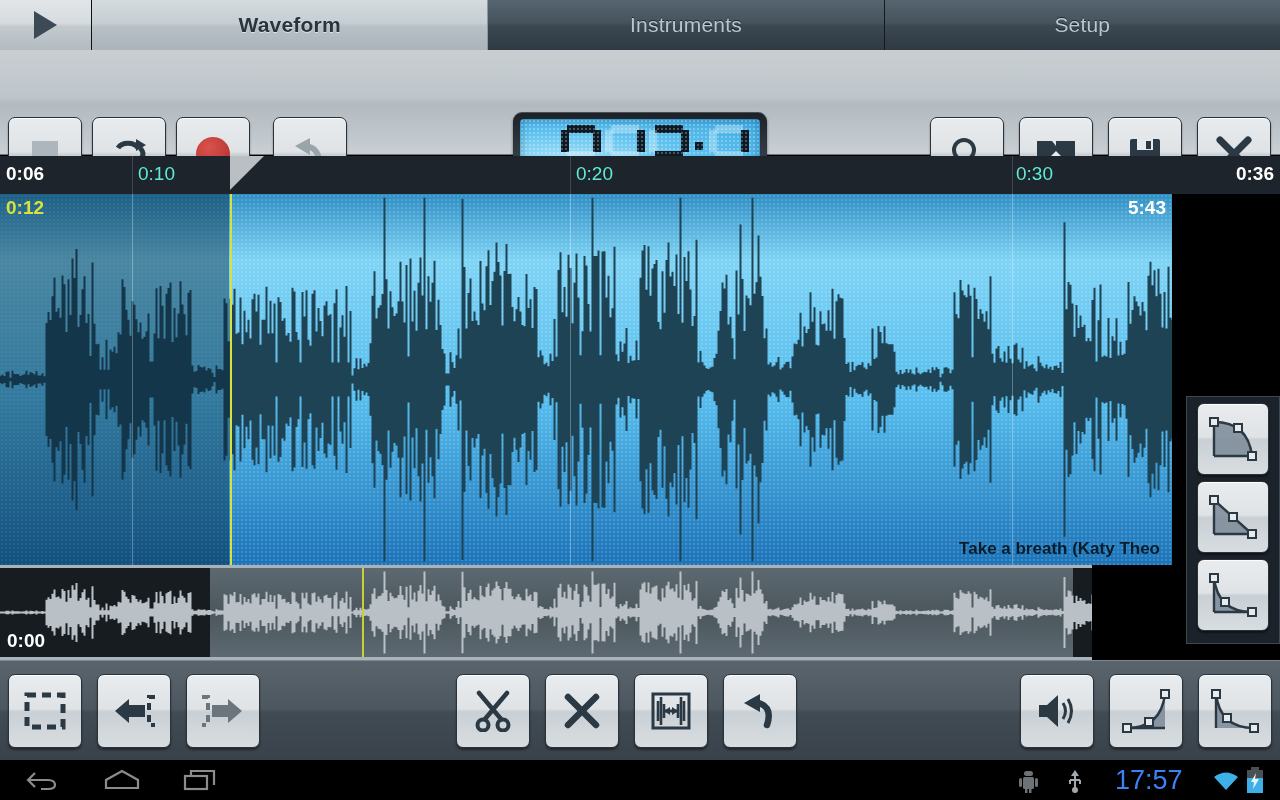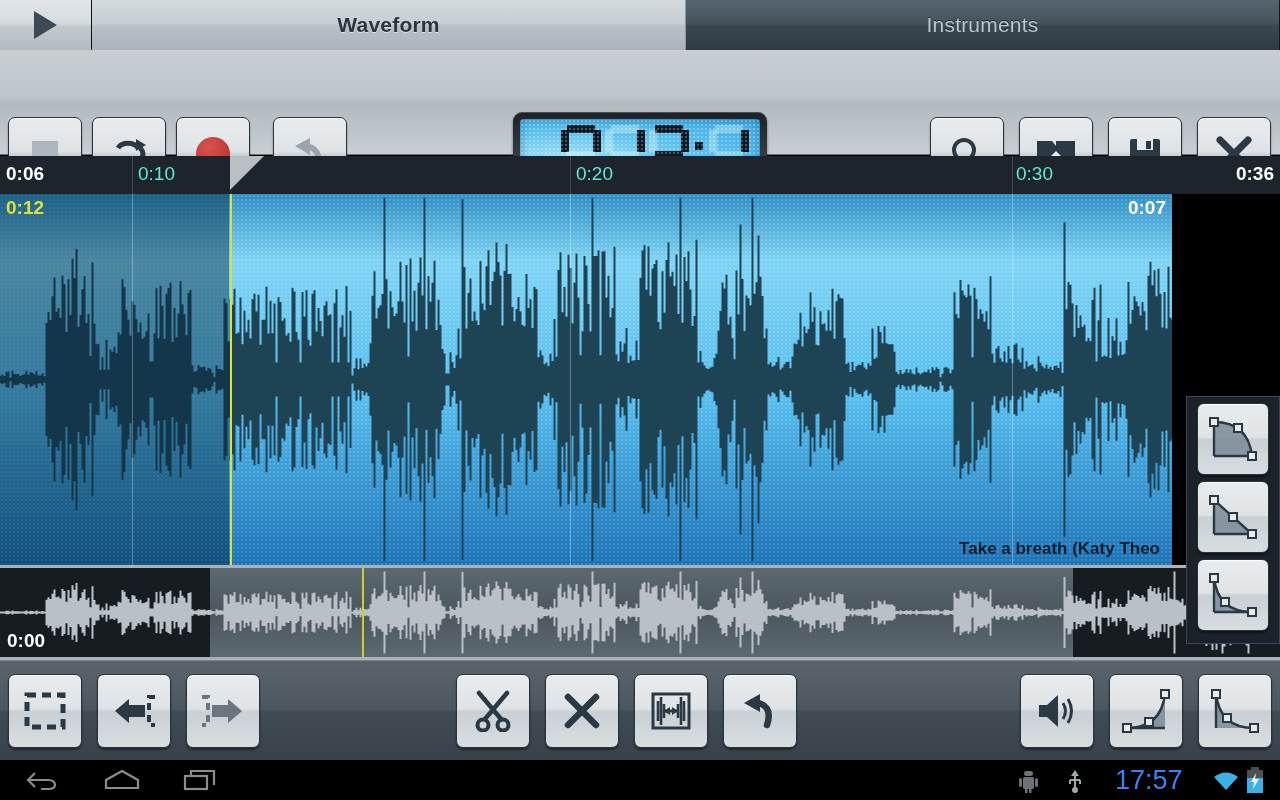--- a/index.html
+++ b/index.html
@@ -142,21 +142,21 @@
   
   .fadepanel {
     position: absolute; right: 0; top: 396px; width: 94px; height: 248px;
     background: #1b222a; border: 1px solid #3c4852; z-index: 20;
     padding: 6px 0; display: flex; flex-direction: column; align-items: center; gap: 6px;
   }
   .fp-btn { position: relative; width: 72px; height: 72px; }
 
   
   .minimap {
-    position: absolute; left: 0; top: 565px; width: 1280px; height: 95px;
+    position: absolute; left: 0; top: 565px; width: 1092px; height: 95px;
     background: #171c21; border-top: 3px solid #aab3ba; border-bottom: 3px solid #aab3ba;
     overflow: hidden;
   }
   .mm-view {
     position: absolute; top: 0; height: 89px;
     background: linear-gradient(to bottom, #5d6970, #4b565d 50%, #5d6970);
   }
   .mm-playline { position: absolute; top: 0; width: 2px; height: 89px; background: #c9cf3c; z-index: 5; }
   .mm-lbl { position: absolute; left: 7px; bottom: 5px; font-size: 19px; font-weight: bold; color: #ffffff; z-index: 6; }
 
@@ -187,20 +187,23 @@
 
   <div class="tabbar">
     <div class="tab play-tab">
       <span class="play-tri"></span>
     </div>
     <div class="tab active">
       <span>Waveform</span>
     </div>
     <div class="tab">
       <span>Instruments</span>
+    </div>
+    <div class="tab" style="border-right:none;">
+      <span>Setup</span>
     </div>
   </div>
 
   <div class="transport">
 
     <div class="btn tb-btn" style="left:8px;">
       <span class="ico-square"></span>
     </div>
 
     <div class="btn tb-btn" style="left:92px;">
@@ -315,21 +318,21 @@
   <div class="wave">
     <svg id="mainwave" width="1280" height="371" viewBox="0 0 1280 371" style="position:absolute;left:0;top:0;z-index:2;">
         <path d="M0.5 181.74079308009533V189.25920691990467M2.5 180.87235921985666V190.12764078014334M4.5 182.00076681535185V188.99923318464815M6.5 177.7312134032558V193.2687865967442M8.5 177.51701137043665V193.48298862956335M10.5 183.86389V187.13611M12.5 176.82387267497836V194.17612732502164M14.5 180.03323184476008V190.96676815523992M16.5 179.97962105826758V191.02037894173242M18.5 180.3662176761346V190.6337823238654M20.5 181.97886946367348V189.02113053632652M22.5 180.91221544186737V190.08778455813263M24.5 180.2210922734118V190.7789077265882M26.5 176.6885675564865V194.3114324435135M28.5 180.7732763842895V190.2267236157105M30.5 178.0115000527796V192.9884999472204M32.5 178.9631674250509V192.0368325749491M34.5 180.6202442508V190.3797557492M36.5 176.9851552559506V194.0148447440494M38.5 181.4452721231622V189.5547278768378M40.5 181.56029914117752V189.43970085882248M42.5 179.3695363722514V191.6304636277486M44.5 182.2966992347561V188.7033007652439M46.5 128.89377978359644V242.10622021640356M48.5 118.07167269589782V252.9283273041022M50.5 126.00238644150565V244.99761355849435M52.5 102.35239259656345V268.64760740343655M54.5 83.49784073611035V287.50215926388967M56.5 117.76268723878391V253.2373127612161M58.5 113.99003164096133V257.0099683590387M60.5 123.86105322100323V247.13894677899677M62.5 81.42676584582648V289.5732341541735M64.5 90.35745352609528V280.6425464739047M66.5 137.975515102882V233.024484897118M68.5 85.13531652771164V285.86468347228833M70.5 120.91356579946664V250.08643420053335M72.5 64.41843128569148V306.5815687143085M74.5 84.02624138239773V286.97375861760224M76.5 55.0098747555345V315.9901252444655M78.5 133.01287825885032V237.98712174114968M80.5 121.09487653693586V249.90512346306414M82.5 95.30696579879859V275.6930342012014M84.5 82.37413678638404V288.62586321361596M86.5 128.9914710640196V242.0085289359804M88.5 120.11276291882074V250.88723708117925M90.5 161.940016V209.059984M92.5 68.38948072336387V302.6105192766361M94.5 129.7070879363643V241.2929120636357M96.5 150.32046063253847V220.67953936746153M98.5 149.70684723290302V221.29315276709698M100.5 175.68334V195.31666M102.5 163.29533195072784V207.70466804927216M104.5 175.68334V195.31666M106.5 145.84060564176716V225.15939435823284M108.5 175.68334V195.31666M110.5 155.52451662234466V215.47548337765534M112.5 157.81407809304173V213.18592190695827M114.5 152.70744472485933V218.29255527514067M116.5 159.26692394192406V211.73307605807594M118.5 138.1566617317451V232.8433382682549M120.5 140.55849733109304V230.44150266890696M122.5 85.22805504222518V285.77194495777485M124.5 93.04091100144747V277.95908899855255M126.5 115.83645189364638V255.16354810635363M128.5 125.81020169391857V245.18979830608143M130.5 141.66635695098194V229.33364304901806M132.5 107.25670433377222V263.74329566622777M134.5 110.66200344766226V260.33799655233776M136.5 125.34734037318498V245.65265962681502M138.5 138.2458597141254V232.7541402858746M140.5 128.43003738520594V242.56996261479406M142.5 144.65606729732417V226.34393270267583M144.5 142.75972188541186V228.24027811458814M146.5 137.25580344546705V233.74419655453295M148.5 119.45929989192686V251.54070010807314M150.5 167.50279V203.49721M152.5 167.50279V203.49721M154.5 139.606119932149V231.393880067851M156.5 94.33836172815552V276.6616382718445M158.5 144.22679582078354V226.77320417921646M160.5 92.10633347199614V278.89366652800385M162.5 111.7930919740954V259.20690802590457M164.5 144.67092491586436V226.32907508413564M166.5 99.79741533437468V271.2025846656253M168.5 93.9849797474555V277.0150202525445M170.5 88.58217234599806V282.41782765400194M172.5 148.07715565163812V222.92284434836188M174.5 114.04472140141277V256.95527859858726M176.5 143.34249549423092V227.65750450576908M178.5 119.50207321192515V251.49792678807484M180.5 87.27414779777187V283.7258522022281M182.5 110.60919652516893V260.39080347483105M184.5 120.28416580615438V250.71583419384564M186.5 141.13850536112807V229.86149463887193M188.5 98.69143318500566V272.3085668149943M190.5 96.11009768858952V274.8899023114105M192.5 171.54160118613564V199.45839881386436M194.5 177.7725504311128V193.2274495688872M196.5 177.00328314221943V193.99671685778057M198.5 171.01118395693172V199.98881604306828M200.5 172.95531032332806V198.04468967667194M202.5 173.51305498399103V197.48694501600897M204.5 172.48316661481653V198.51683338518347M206.5 176.43508301814435V194.56491698185565M208.5 173.9012853711865V197.0987146288135M210.5 174.70782519479246V196.29217480520754M212.5 178.7677904341529V192.2322095658471M214.5 182.882224V188.117776M216.5 171.48686812727257V199.51313187272743M218.5 175.0662810233102V195.9337189766898M220.5 174.9696608521359V196.0303391478641M222.5 176.2383938930334V194.7616061069666M224.5 104.6177889222837V266.3822110777163M226.5 109.35513992765574V261.6448600723443M228.5 147.15551968110233V223.84448031889767M230.5 104.4586598155529V266.5413401844471M232.5 110.86711223785603V260.132887762144M234.5 94.7812339899625V276.2187660100375M236.5 139.8361593748181V231.1638406251819M238.5 138.5604182556569V232.4395817443431M240.5 103.52983359754367V267.47016640245636M242.5 150.27866438641792V220.72133561358208M244.5 116.64760828355142V254.35239171644858M246.5 138.33898800223398V232.66101199776602M248.5 125.71373267866136V245.28626732133864M250.5 144.57627670040364V226.42372329959636M252.5 105.25950980348911V265.7404901965109M254.5 99.70173000304555V271.29826999695445M256.5 117.61443133259614V253.38556866740385M258.5 100.64176768351419V270.3582323164858M260.5 150.85918850879654V220.14081149120346M262.5 125.69100803422235V245.30899196577764M264.5 125.6924831551198V245.30751684488018M266.5 92.83328263836952V278.1667173616305M268.5 139.37720784693005V231.62279215306995M270.5 106.65805920807672V264.34194079192326M272.5 139.3400293067014V231.6599706932986M274.5 109.48818905142747V261.51181094857253M276.5 168.484456V202.515544M278.5 103.21428073091508V267.7857192690849M280.5 108.04220058281975V262.95779941718024M282.5 126.7291064757962V244.2708935242038M284.5 124.3236864998309V246.6763135001691M286.5 141.61451291085052V229.38548708914948M288.5 139.03326573427591V231.96673426572409M290.5 147.70711266404686V223.29288733595314M292.5 93.73095383377849V277.26904616622153M294.5 97.46753841561534V273.5324615843847M296.5 138.1072860375058V232.8927139624942M298.5 145.83710595102596V225.16289404897404M300.5 168.484456V202.515544M302.5 97.88893778037335V273.11106221962666M304.5 122.4836761148925V248.5163238851075M306.5 96.36038388666786V274.6396161133321M308.5 145.77097793070772V225.22902206929228M310.5 151.75088116553263V219.24911883446737M312.5 99.71731100507887V271.28268899492116M314.5 96.23443811880733V274.76556188119264M316.5 137.3948149760532V233.6051850239468M318.5 114.03921636455779V256.9607836354422M320.5 127.1033794832801V243.8966205167199M322.5 142.23482552599205V228.76517447400795M324.5 111.49440414481774V259.50559585518226M326.5 107.20789306178266V263.79210693821733M328.5 121.46184363159607V249.53815636840392M330.5 120.27429560029509V250.7257043997049M332.5 168.484456V202.515544M334.5 109.18530334022266V261.8146966597773M336.5 95.19672465932396V275.803275340676M338.5 168.484456V202.515544M340.5 133.4869440938454V237.5130559061546M342.5 121.26799843938738V249.73200156061262M344.5 142.73499497327077V228.26500502672923M346.5 91.90794283305029V279.0920571669497M348.5 168.484456V202.515544M350.5 117.11652176309308V253.8834782369069M352.5 181.573336V189.426664M354.5 174.13268984352032V196.86731015647968M356.5 164.18453142150395V206.81546857849605M358.5 175.3515718778327V195.6484281221673M360.5 164.43773044149367V206.56226955850633M362.5 173.87547822793235V197.12452177206765M364.5 169.6451775322274V201.3548224677726M366.5 172.4243152271847V198.5756847728153M368.5 169.02683895531604V201.97316104468396M370.5 149.35556769876686V221.64443230123314M372.5 101.80104003393086V269.19895996606914M374.5 77.33076977674617V293.66923022325386M376.5 124.39701073230587V246.6029892676941M378.5 113.73522109177675V257.26477890822326M380.5 111.17474180450199V259.825258195498M382.5 100.0424017704716V270.9575982295284M384.5 3.710000000000008V367.28999999999996M386.5 85.21835200933141V285.7816479906686M388.5 134.56488213153915V236.43511786846085M390.5 97.34031293769658V273.6596870623034M392.5 113.16192718737928V257.83807281262074M394.5 122.12090617835882V248.87909382164116M396.5 119.53841200778385V251.46158799221615M398.5 107.27590504377952V263.7240949562205M400.5 67.64123773905756V303.35876226094246M402.5 107.49825727555059V263.5017427244494M404.5 128.5037389333811V242.4962610666189M406.5 71.08368140364747V299.91631859635254M408.5 162.59446V208.40554M410.5 64.60358961935385V306.39641038064616M412.5 127.57903079229925V243.42096920770075M414.5 96.84911763060842V274.1508823693916M416.5 136.77575141082656V234.22424858917344M418.5 88.7370794685233V282.2629205314767M420.5 63.61237150549388V307.3876284945061M422.5 101.61780271382473V269.38219728617526M424.5 3.710000000000008V367.28999999999996M426.5 135.2177611155175V235.7822388844825M428.5 82.36091108385251V288.6390889161475M430.5 107.70233995128106V263.29766004871897M432.5 88.6592604858914V282.3407395141086M434.5 66.71790779105083V304.28209220894917M436.5 136.03846337299822V234.96153662700178M438.5 105.82076250540324V265.17923749459675M440.5 131.0144389375229V239.9855610624771M442.5 155.0511349625468V215.9488650374532M444.5 159.60626713469898V211.39373286530102M446.5 179.610004V191.389996M448.5 179.610004V191.389996M450.5 158.21804549673698V212.78195450326302M452.5 168.33818861116958V202.66181138883042M454.5 174.0352266704395V196.9647733295605M456.5 161.29072502341296V209.70927497658704M458.5 134.40481257294252V236.59518742705748M460.5 164.38211221845575V206.61788778154425M462.5 5.001192012233105V365.9988079877669M464.5 72.91352204336974V298.08647795663023M466.5 134.47176384885591V236.52823615114409M468.5 99.06120450638815V271.93879549361185M470.5 84.44422646251478V286.5557735374852M472.5 127.08860585297313V243.91139414702687M474.5 117.49994256475456V253.50005743524542M476.5 126.57726248292309V244.4227375170769M478.5 131.01209427326148V239.98790572673852M480.5 66.98367053228817V304.01632946771184M482.5 109.61860733540628V261.3813926645937M484.5 116.16348588191546V254.83651411808455M486.5 72.18041382233592V298.81958617766406M488.5 56.17793070896229V314.8220692910377M490.5 110.91186058478415V260.08813941521584M492.5 87.11975376887891V283.8802462311211M494.5 77.87153815810083V293.12846184189914M496.5 48.402206595359615V322.59779340464036M498.5 68.02741980399993V302.9725801960001M500.5 81.38885280576258V289.61114719423745M502.5 131.53133537652636V239.46866462347364M504.5 77.12258269949865V293.87741730050135M506.5 50.101759699741535V320.89824030025846M508.5 79.89118033688868V291.1088196631113M510.5 79.7670901446276V291.2329098553724M512.5 112.94106528598972V258.05893471401026M514.5 127.20864309271056V243.79135690728944M516.5 115.30626622488998V255.69373377511002M518.5 102.94287397390204V268.057126026098M520.5 117.4430585869724V253.5569414130276M522.5 130.9395605660598V240.0604394339402M524.5 132.27981343664723V238.72018656335277M526.5 80.0599642437671V290.9400357562329M528.5 113.88313976305308V257.11686023694693M530.5 105.35441886383067V265.6455811361693M532.5 133.88181737922685V237.11818262077315M534.5 93.02881197499762V277.9711880250024M536.5 95.10061261424241V275.89938738575756M538.5 163.32594158931337V207.67405841068663M540.5 156.55005368047847V214.44994631952153M542.5 161.58916798767456V209.41083201232544M544.5 170.33733685286654V200.66266314713346M546.5 168.76436246154515V202.23563753845485M548.5 172.13942277675557V198.86057722324443M550.5 159.65525263212277V211.34474736787723M552.5 166.93265138279904V204.06734861720096M554.5 124.88298660812598V246.11701339187402M556.5 162.82452091557536V208.17547908442464M558.5 76.0718722823023V294.9281277176977M560.5 58.28892129074222V312.7110787092578M562.5 118.30006848023157V252.69993151976843M564.5 92.92353246396367V278.0764675360363M566.5 122.86116914474412V248.1388308552559M568.5 60.84851506858662V310.1514849314134M570.5 73.95153806911057V297.0484619308894M572.5 129.34564302622718V241.65435697377282M574.5 88.77528365830341V282.2247163416966M576.5 59.40049444082106V311.59950555917897M578.5 103.5113431215021V267.4886568784979M580.5 161.285572V209.714428M582.5 137.12546835405087V233.87453164594913M584.5 61.98617893573915V309.01382106426087M586.5 71.43884429011993V299.56115570988004M588.5 110.11065242960038V260.88934757039965M590.5 137.47056300731984V233.52943699268016M592.5 3.710000000000008V367.28999999999996M594.5 62.04306823270757V308.9569317672924M596.5 61.95604397591727V309.0439560240827M598.5 56.46627477395137V314.53372522604866M600.5 161.285572V209.714428M602.5 57.516569055939655V313.48343094406033M604.5 57.26789154237022V313.7321084576298M606.5 103.54334414122826V267.45665585877174M608.5 81.68371876977741V289.31628123022256M610.5 123.27553780585104V247.72446219414894M612.5 114.19124755489729V256.8087524451027M614.5 52.86682002039905V318.133179979601M616.5 160.42365052494765V210.57634947505235M618.5 167.21031153520656V203.78968846479344M620.5 147.4607408015882V223.5392591984118M622.5 157.6748866997954V213.3251133002046M624.5 149.56057755715815V221.43942244284185M626.5 133.89910349124185V237.10089650875815M628.5 169.04884482773159V201.95115517226841M630.5 161.78565407314176V209.21434592685824M632.5 166.713532204473V204.286467795527M634.5 166.30608383552266V204.69391616447734M636.5 146.52152800987432V224.47847199012568M638.5 165.90977897968725V205.09022102031275M640.5 83.87170772766918V287.12829227233084M642.5 56.595352321160306V314.4046476788397M644.5 50.88190783791816V320.11809216208184M646.5 95.7740482454242V275.2259517545758M648.5 52.24538195486036V318.75461804513964M650.5 101.66666764254661V269.3333323574534M652.5 74.53712457684163V296.4628754231584M654.5 70.05479702448044V300.9452029755196M656.5 66.06177698805833V304.93822301194166M658.5 128.00946006347968V242.99053993652032M660.5 135.3592199776736V235.6407800223264M662.5 77.27818774773937V293.72181225226063M664.5 118.84862576791787V252.15137423208213M666.5 65.91426485539434V305.0857351446057M668.5 48.45603774492383V322.54396225507617M670.5 82.51978509062765V288.48021490937236M672.5 77.66770408604583V293.33229591395417M674.5 91.97111472563846V279.0288852743615M676.5 60.425048877413545V310.57495112258647M678.5 119.93017209221911V251.0698279077809M680.5 3.710000000000008V367.28999999999996M682.5 128.68856050965715V242.31143949034285M684.5 62.90264882506406V308.09735117493597M686.5 86.96804011852359V284.0319598814764M688.5 57.356667645569615V313.6433323544304M690.5 95.4421923314781V275.5578076685219M692.5 131.88963530405442V239.11036469594558M694.5 122.03154814172235V248.96845185827766M696.5 45.64703778881838V325.35296221118165M698.5 168.59662610459873V202.40337389540127M700.5 157.04687035319398V213.95312964680602M702.5 168.34407829343064V202.65592170656936M704.5 171.6231736278372V199.3768263721628M706.5 174.29360278440976V196.70639721559024M708.5 175.01305301002648V195.98694698997352M710.5 173.41282625121534V197.58717374878466M712.5 172.72734484766607V198.27265515233393M714.5 163.9707073295019V207.0292926704981M716.5 159.82355549995165V211.17644450004835M718.5 136.66051719016593V234.33948280983407M720.5 116.89789395367286V254.10210604632715M722.5 88.60269159156063V282.39730840843936M724.5 94.61531035968788V276.3846896403121M726.5 80.64795963615853V290.35204036384147M728.5 130.4718938301162V240.5281061698838M730.5 122.7080548937796V248.2919451062204M732.5 144.2289403134513V226.7710596865487M734.5 165.212236V205.787764M736.5 76.41431917047144V294.58568082952854M738.5 120.53051171246459V250.4694882875354M740.5 30.480920809735693V340.5190791902643M742.5 85.05575230131677V285.9442476986832M744.5 137.0841504926563V233.9158495073437M746.5 101.56015730907282V269.4398426909272M748.5 104.16623568962216V266.83376431037783M750.5 111.1925000096104V259.8074999903896M752.5 3.710000000000008V367.28999999999996M754.5 99.67041681389898V271.329583186101M756.5 88.29053423549632V282.70946576450365M758.5 41.43452513651576V329.56547486348427M760.5 82.68237689945744V288.31762310054256M762.5 102.0125548478406V268.9874451521594M764.5 144.2826760356176V226.7173239643824M766.5 134.4495115593407V236.5504884406593M768.5 170.52964922173007V200.47035077826993M770.5 168.52946640911708V202.47053359088292M772.5 172.8113698156846V198.1886301843154M774.5 171.48698092211777V199.51301907788223M776.5 168.2676863426901V202.7323136573099M778.5 163.0550577900728V207.9449422099272M780.5 175.55020731953266V195.44979268046734M782.5 173.5999149460242V197.4000850539758M784.5 170.18022368666627V200.81977631333373M786.5 168.08503214945293V202.91496785054707M788.5 167.7225713417822V203.2774286582178M790.5 174.37446978449663V196.62553021550337M792.5 162.45153366361268V208.54846633638732M794.5 149.41473574205983V221.58526425794017M796.5 150.13298257042462V220.86701742957538M798.5 145.6534896056611V225.3465103943389M800.5 118.8519805429058V252.1480194570942M802.5 152.42508318635618V218.57491681364382M804.5 132.49926512059983V238.50073487940017M806.5 138.9343933176436V232.0656066823564M808.5 135.0186724709018V235.9813275290982M810.5 98.16986552904389V272.8301344709561M812.5 127.83807709986804V243.16192290013197M814.5 113.36687673225678V257.6331232677432M816.5 150.79692018778732V220.20307981221268M818.5 151.6218833077092V219.3781166922908M820.5 117.15797059076786V253.84202940923214M822.5 130.24038974774356V240.75961025225644M824.5 129.52375991458976V241.47624008541024M826.5 136.73208551269707V234.26791448730293M828.5 116.25519556707324V254.74480443292674M830.5 136.86031025612127V234.13968974387873M832.5 94.65291819521242V276.3470818047876M834.5 144.67157007539254V226.32842992460746M836.5 107.28503241332476V263.71496758667524M838.5 100.28963994396298V270.710360056037M840.5 103.79115222846595V267.20884777153407M842.5 104.45034998150199V266.549650018498M844.5 143.8857650693608V227.1142349306392M846.5 169.97144314363572V201.02855685636428M848.5 168.57569616501988V202.42430383498012M850.5 177.88942700186686V193.11057299813314M852.5 168.02390895996976V202.97609104003024M854.5 176.20473735135926V194.79526264864074M856.5 172.23326119796627V198.76673880203373M858.5 170.7122258186164V200.2877741813836M860.5 170.94032891776337V200.05967108223663M862.5 168.2845514369487V202.7154485630513M864.5 173.60248502567637V197.39751497432363M866.5 175.33671866222056V195.66328133777944M868.5 169.24582083183685V201.75417916816315M870.5 171.8155388749257V199.1844611250743M872.5 134.38626032770165V236.61373967229835M874.5 165.07865469952057V205.92134530047943M876.5 163.56580937037594V207.43419062962406M878.5 132.04201172351273V238.95798827648727M880.5 137.9359117432057V233.0640882567943M882.5 149.14479969334462V221.85520030665538M884.5 132.24126983346423V238.75873016653577M886.5 149.32057836924105V221.67942163075895M888.5 150.34998718408738V220.65001281591262M890.5 150.14322098245805V220.85677901754195M892.5 150.26306366884444V220.73693633115556M894.5 157.86306446416467V213.13693553583533M896.5 177.85293745295263V193.14706254704737M898.5 180.1388348175638V190.8611651824362M900.5 176.01994958351898V194.98005041648102M902.5 179.91605789055956V191.08394210944044M904.5 178.3752021848451V192.6247978151549M906.5 174.99759508319403V196.00240491680597M908.5 178.74260802545592V192.25739197454408M910.5 175.55744419926856V195.44255580073144M912.5 179.60723670094464V191.39276329905536M914.5 180.3768979304132V190.6231020695868M916.5 173.47578699450747V197.52421300549253M918.5 178.70188309894587V192.29811690105413M920.5 180.19047673259544V190.80952326740456M922.5 178.78055657553563V192.21944342446437M924.5 177.74000068255856V193.25999931744144M926.5 178.1696052935462V192.8303947064538M928.5 175.61559578915688V195.38440421084312M930.5 179.0730715319337V191.9269284680663M932.5 173.13424679681404V197.86575320318596M934.5 176.2093183885745V194.7906816114255M936.5 173.19834405448782V197.80165594551218M938.5 174.97700911589735V196.02299088410265M940.5 183.209446V187.790554M942.5 179.82288274069546V191.17711725930454M944.5 173.452641970931V197.547358029069M946.5 173.3606971399933V197.6393028600067M948.5 174.53881933826278V196.46118066173722M950.5 179.1658544948428V191.8341455051572M952.5 175.76104351079746V195.23895648920254M954.5 98.22693285526725V272.77306714473275M956.5 120.3487104590065V250.6512895409935M958.5 124.2558564286207V246.7441435713793M960.5 85.99452302912273V285.0054769708773M962.5 96.38447206807172V274.6155279319283M964.5 101.3470215931515V269.6529784068485M966.5 103.28981915011279V267.7101808498872M968.5 90.60875342969251V280.3912465703075M970.5 101.6434708391545V269.3565291608455M972.5 163.248904V207.751096M974.5 93.7580668719494V277.2419331280506M976.5 105.00036137749896V265.99963862250104M978.5 124.99296698654695V246.00703301345305M980.5 115.21025426741467V255.78974573258535M982.5 119.75133280827998V251.24866719172002M984.5 127.8597597122409V243.1402402877591M986.5 117.27141100528229V253.7285889947177M988.5 135.3728700123211V235.6271299876789M990.5 82.35693552603726V288.64306447396274M992.5 159.75568885540477V211.24431114459523M994.5 168.6695314425306V202.3304685574694M996.5 154.46523325416285V216.53476674583715M998.5 152.06713389923516V218.93286610076484M1000.5 164.19407204857794V206.80592795142206M1002.5 167.70104987703806V203.29895012296194M1004.5 157.51501458247208V213.48498541752792M1006.5 168.87097042765848V202.12902957234152M1008.5 151.91457493672016V219.08542506327984M1010.5 164.7295842350712V206.2704157649288M1012.5 169.2250519261983V201.7749480738017M1014.5 150.7722352247594V220.2277647752406M1016.5 149.19395818852882V221.80604181147118M1018.5 165.42226668663966V205.57773331336034M1020.5 168.48071008337234V202.51928991662766M1022.5 153.85523238040838V217.14476761959162M1024.5 174.84037164591666V196.15962835408334M1026.5 167.3532739054821V203.6467260945179M1028.5 172.60941869955107V198.39058130044893M1030.5 171.15575482287744V199.84424517712256M1032.5 170.1879949752753V200.8120050247247M1034.5 174.43153754172852V196.56846245827148M1036.5 177.22626256759892V193.77373743240108M1038.5 162.22912977807363V208.77087022192637M1040.5 168.69195077771505V202.30804922228495M1042.5 172.1705780267326V198.8294219732674M1044.5 174.21831328836626V196.78168671163374M1046.5 170.56517939014736V200.43482060985264M1048.5 174.83584867310233V196.16415132689767M1050.5 172.83122184240324V198.16877815759676M1052.5 175.91239425469482V195.08760574530518M1054.5 172.01910759741938V198.98089240258062M1056.5 171.5065851596033V199.4934148403967M1058.5 174.0043401533328V196.9956598466672M1060.5 167.97386944553892V203.02613055446108M1062.5 178.94586522572587V192.05413477427413M1064.5 28.364328230581407V342.6356717694186M1066.5 115.2497039794045V255.7502960205955M1068.5 87.89878919883762V283.1012108011624M1070.5 90.71522054073037V280.28477945926966M1072.5 109.52113275659858V261.4788672434014M1074.5 142.86669819420166V228.13330180579834M1076.5 111.02417532120717V259.97582467879283M1078.5 134.1113635701901V236.8886364298099M1080.5 121.37798156734486V249.62201843265512M1082.5 133.00008041178037V237.99991958821963M1084.5 130.83171683144766V240.16828316855234M1086.5 147.2506099431172V223.7493900568828M1088.5 143.90439467487764V227.09560532512236M1090.5 147.13113185786966V223.86886814213034M1092.5 105.88644424689883V265.1135557531012M1094.5 93.85763647468775V277.14236352531225M1096.5 167.50279V203.49721M1098.5 126.34079235652612V244.65920764347388M1100.5 90.48897401477097V280.511025985229M1102.5 162.81409270140074V208.18590729859926M1104.5 161.59067793463743V209.40932206536257M1106.5 162.53156820797895V208.46843179202105M1108.5 124.06789574530089V246.9321042546991M1110.5 163.99969584847645V207.00030415152355M1112.5 142.12635275947758V228.87364724052242M1114.5 146.82318733756586V224.17681266243414M1116.5 124.29987302201214V246.70012697798785M1118.5 161.4936969677957V209.5063030322043M1120.5 147.67894164598604V223.32105835401396M1122.5 160.9656491804898V210.0343508195102M1124.5 159.64631984166294V211.35368015833706M1126.5 146.326977367755V224.673022632245M1128.5 88.05439720333644V282.9456027966636M1130.5 129.64831797882871V241.35168202117129M1132.5 116.04513846060495V254.95486153939504M1134.5 102.35078662599464V268.64921337400534M1136.5 107.56999958289101V263.430000417109M1138.5 112.24541554156804V258.75458445843196M1140.5 121.57571728613127V249.42428271386873M1142.5 108.10263845907893V262.89736154092105M1144.5 117.23035963651262V253.76964036348738M1146.5 136.14196839809867V234.85803160190133M1148.5 81.65933888494489V289.3406611150551M1150.5 67.76148419011865V303.23851580988133M1152.5 91.13137184059592V279.86862815940407M1154.5 76.266971105992V294.733028894008M1156.5 102.30546340848926V268.69453659151077M1158.5 74.63925620993716V296.3607437900628M1160.5 99.65775891616441V271.3422410838356M1162.5 133.60624906510458V237.39375093489542M1164.5 97.92732085439931V273.07267914560066M1166.5 134.59708841570546V236.40291158429454M1168.5 72.69449565699563V298.3055043430044M1170.5 123.83972547070319V247.16027452929683M1172.5 126.16926614462632V244.8307338553737M1174.5 3.710000000000008V367.28999999999996M1176.5 128.94263459523629V242.05736540476371M1178.5 132.3679159172266V238.6320840827734M1180.5 140.47929257051612V230.52070742948388M1182.5 124.010846878035V246.989153121965M1184.5 154.5425842799104V216.4574157200896M1186.5 152.5946660468136V218.4053339531864M1188.5 174.04723V196.95277M1190.5 126.96151228199392V244.03848771800608M1192.5 139.06664245376294V231.93335754623706M1194.5 139.23309406280762V231.76690593719238M1196.5 154.10121187636398V216.89878812363602M1198.5 145.34985426437174V225.65014573562826M1200.5 160.64803995884154V210.35196004115846M1202.5 142.34110199820395V228.65889800179605M1204.5 84.12414729986612V286.87585270013386M1206.5 37.17134337297219V333.82865662702784M1208.5 112.01742934333896V258.98257065666104M1210.5 44.87880500286505V326.1211949971349M1212.5 19.182735930853767V351.81726406914623M1214.5 112.484933860291V258.515066139709M1216.5 20.48150015104102V350.518499848959M1218.5 85.17197847286627V285.8280215271337M1220.5 74.8926737142619V296.1073262857381M1222.5 3.710000000000008V367.28999999999996M1224.5 34.51785189458252V336.4821481054175M1226.5 105.86707658074243V265.13292341925757M1228.5 60.94714189858209V310.0528581014179M1230.5 40.44674130094177V330.55325869905823M1232.5 77.04437625316515V293.9556237468348M1234.5 110.9688034384044V260.0311965615956M1236.5 116.11391679988513V254.88608320011485M1238.5 66.74442210750904V304.255577892491M1240.5 103.5242563406646V267.4757436593354M1242.5 78.80916733829525V292.19083266170475M1244.5 56.10784306864241V314.8921569313576M1246.5 39.2521942021348V331.7478057978652M1248.5 3.710000000000008V367.28999999999996M1250.5 76.42828529758657V294.57171470241343M1252.5 92.62628947644009V278.3737105235599M1254.5 159.32224V211.67776M1256.5 87.49340860642157V283.50659139357845M1258.5 106.30416133957486V264.6958386604251M1260.5 134.50943265238553V236.49056734761447M1262.5 45.35084686155784V325.64915313844216M1264.5 65.07291425915697V305.92708574084304M1266.5 49.54211667245383V321.45788332754614M1268.5 58.107072546475365V312.89292745352463M1270.5 77.25126011371258V293.7487398862874M1272.5 119.6961260435652V251.3038739564348M1274.5 68.24535891722572V302.7546410827743M1276.5 73.31718695183098V297.682813048169M1278.5 118.50149260083455V252.49850739916545M0 185.5H1280" stroke="#1e4355" stroke-width="2" fill="none"></path>
       </svg>
     <div class="wave-dim" id="wavedim" style="width: 229px;"></div>
     <div class="wave-grid" style="left:132px;"></div>
     <div class="wave-grid" style="left:570px;"></div>
     <div class="wave-grid" style="left:1012px;"></div>
     <div class="playline" id="waveplayline" style="left: 230px;"></div>
     <div class="wave-lbl" style="left:6px; top:3px; color:#d8e23a;">0:12</div>
-    <div class="wave-lbl" style="right:6px; top:3px; color:#ffffff;">0:07</div>
+    <div class="wave-lbl" style="right:6px; top:3px; color:#ffffff;">5:43</div>
     <div class="track-name">Take a breath (Katy Theo</div>
   </div>
 
   <div class="fadepanel">
     <div class="btn fp-btn" style="position:relative;">
       <svg width="54" height="46" viewBox="0 0 54 46">
         <path d="M8 6 Q42 6 46 40 L8 40 Z" fill="#7b8998" fill-opacity=".85"></path>
         <path d="M8 6 Q42 6 46 40" fill="none" stroke="#2b3945" stroke-width="2.4"></path>
         <line x1="8" y1="6" x2="8" y2="40" stroke="#2b3945" stroke-width="2.4"></line>
         <line x1="8" y1="40" x2="46" y2="40" stroke="#2b3945" stroke-width="2.4"></line>

